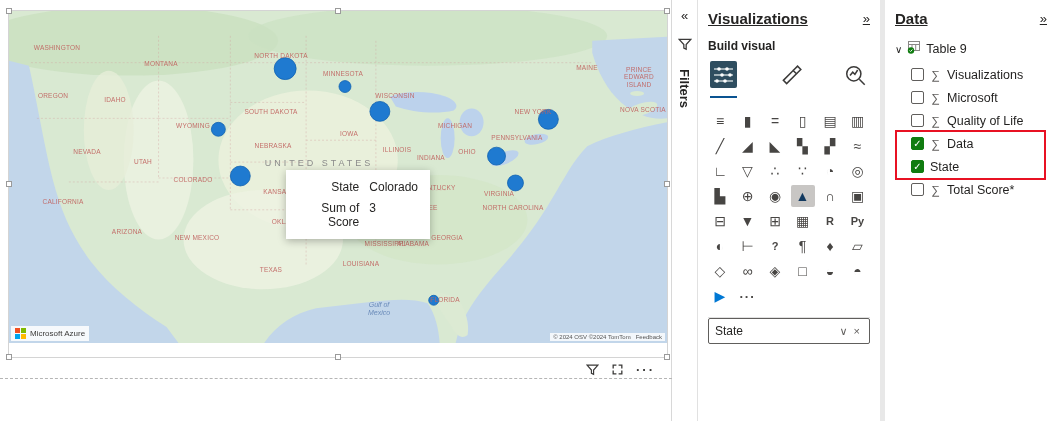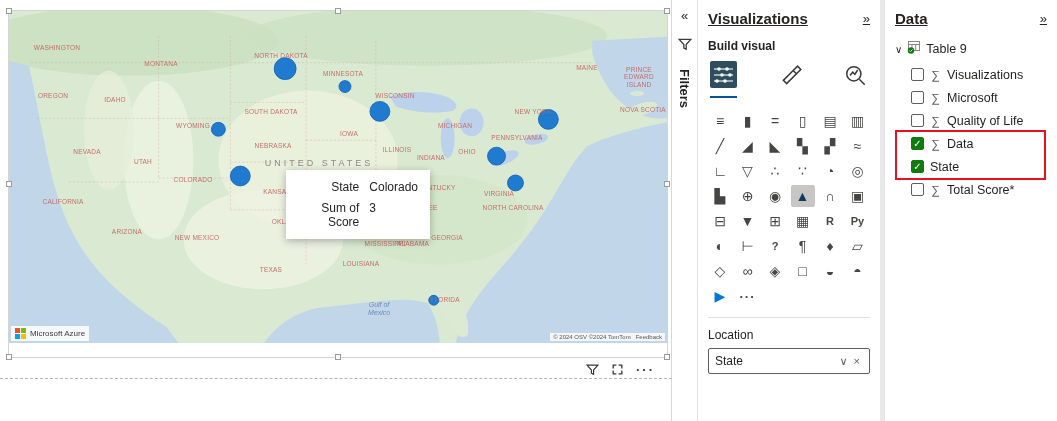--- a/index.html
+++ b/index.html
@@ -349,21 +349,20 @@
         <div class="viz-icon" title="power-automate">∞</div>
         <div class="viz-icon" title="scorecard">◈</div>
         <div class="viz-icon" title="image">□</div>
         <div class="viz-icon" title="arcgis-map">◒</div>
         <div class="viz-icon" title="custom-visual">◓</div>
         <div class="viz-icon" title="get-more-visuals" style="color: rgb(0, 120, 212);">▶</div>
         <div class="viz-more">···</div>
       </div>
 
     <div class="well-divider"></div>
-    <div class="well-label">Location</div>
     <div class="field-pill">
       <span class="pill-value">State</span>
       <span class="pill-icon">∨</span>
       <span class="pill-icon">×</span>
     </div>
   </div>
 
   <div class="pane-gap"></div>
 
   <div class="data-pane">

